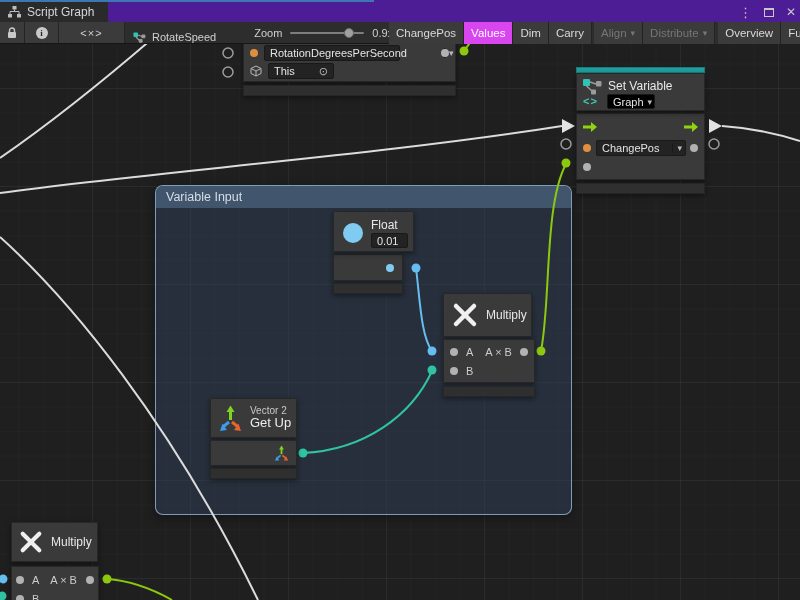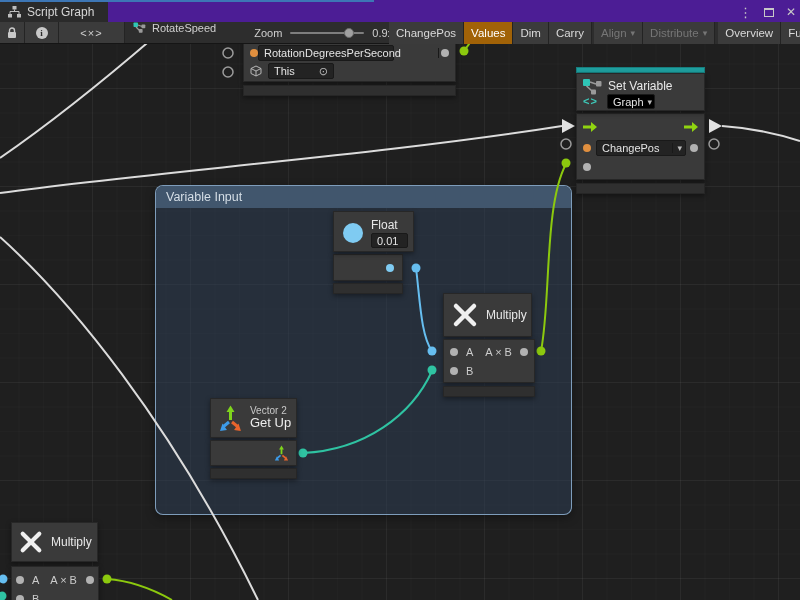--- a/index.html
+++ b/index.html
@@ -27,28 +27,28 @@
   .menu-glyph { font-size:13px; letter-spacing:0; }
   .max-box { width:10px; height:9px; border:1.5px solid #C8C8C8; border-top-width:2.5px; }
   .close-glyph { font-size:12px; }
 
   #toolbar { position:absolute; left:0; top:22px; width:800px; height:22px; background:#2D2D2D; border-bottom:1px solid #151515; z-index:10; display:flex; align-items:stretch; }
   .seg { background:#3B3B3B; border-right:1px solid #242424; display:flex; align-items:center; justify-content:center; }
   #seg-lock { width:25px; }
   #seg-info { width:34px; }
   #seg-code { width:66px; color:#CFCFCF; font-size:11px; letter-spacing:1px; }
   .info-circle { width:12px; height:12px; border-radius:50%; background:#C9C9C9; color:#2B2B2B; font-size:9px; font-weight:bold; display:flex; align-items:center; justify-content:center; font-family:"Liberation Serif", serif; }
-  #breadcrumb { display:flex; align-items:flex-start; gap:6px; padding:0 10px 0 8px; color:#D0D0D0; font-size:11px; }
+  #breadcrumb { display:flex; align-items:flex-end; gap:6px; padding:0 10px 0 8px; color:#D0D0D0; font-size:11px; }
   #zoom-area { display:flex; align-items:center; color:#CFCFCF; font-size:11px; position:relative; }
   #zoom-label { margin-left:28px; }
   #zoom-track { position:relative; width:74px; height:2px; background:#7E7E7E; margin:0 8px; border-radius:1px; }
   #zoom-handle { position:absolute; left:54px; top:-4px; width:10px; height:10px; border-radius:50%; background:#A0A0A0; border:1px solid #6B6B6B; }
   #toolbar-buttons { position:absolute; left:389px; top:0; height:22px; display:flex; }
   .tb-btn { height:22px; display:flex; align-items:center; background:#3B3B3B; color:#D9D9D9; font-size:11.5px; border-right:1px solid #232323; padding:0 7px; white-space:nowrap; }
-  .tb-btn.active { background:#a16207; color:#FFFFFF; }
+  .tb-btn.active { background:#d946ef; color:#FFFFFF; }
   .tb-btn.disabled { color:#767676; }
   .tb-btn .dd-glyph { font-size:9px; margin-left:4px; }
   .tb-gap { width:2px; background:#2D2D2D; }
 
   
   #group { position:absolute; left:155px; top:185px; width:417px; height:330px; z-index:1;
     background:rgba(46,64,86,0.52); border:1px solid rgba(142,176,210,0.85); border-radius:8px;
     box-shadow:0 3px 10px rgba(0,0,0,0.35); }
   #group-header { height:22px; background:rgba(66,88,112,0.95); border-radius:7px 7px 0 0; display:flex; align-items:center; padding:0 10px; color:#D5DEE6; font-size:12.5px; }
 
@@ -116,21 +116,21 @@
       <circle cx="228" cy="53" r="5" fill="none" stroke="#9C9C9C" stroke-width="1.5"></circle>
       <circle cx="228" cy="72" r="5" fill="none" stroke="#9C9C9C" stroke-width="1.5"></circle>
       <circle cx="566" cy="144" r="5" fill="none" stroke="#9C9C9C" stroke-width="1.5"></circle>
       <circle cx="714" cy="144" r="5" fill="none" stroke="#9C9C9C" stroke-width="1.5"></circle>
     </svg>
 
     <div class="node" style="left:243px; top:37px; width:213px;">
       <div class="n-part" style="width:213px; height:45px; padding-top:6px;">
         <div class="prow" style="height:18px;">
           <span class="pdot orange"></span>
-          <span class="field" style="width:136px;gap:37px;">
+          <span class="field" style="margin-left:6px; width:136px;gap:37px;">
             <span>RotationDegreesPerSecond</span>
             <span class="dd-seg">▾</span>
           </span>
           <span class="pdot" style="margin-left:auto;"></span>
         </div>
         <div class="prow" style="height:18px;">
           <svg width="12" height="12" viewBox="0 0 12 12">
             <path d="M6 1 L11 3.5 L11 8.5 L6 11 L1 8.5 L1 3.5 Z M1 3.5 L6 6 L11 3.5 M6 6 L6 11" fill="none" stroke="#B8B8B8" stroke-width="1"></path>
           </svg>
           <span class="field" style="margin-left:6px; width:66px;">

